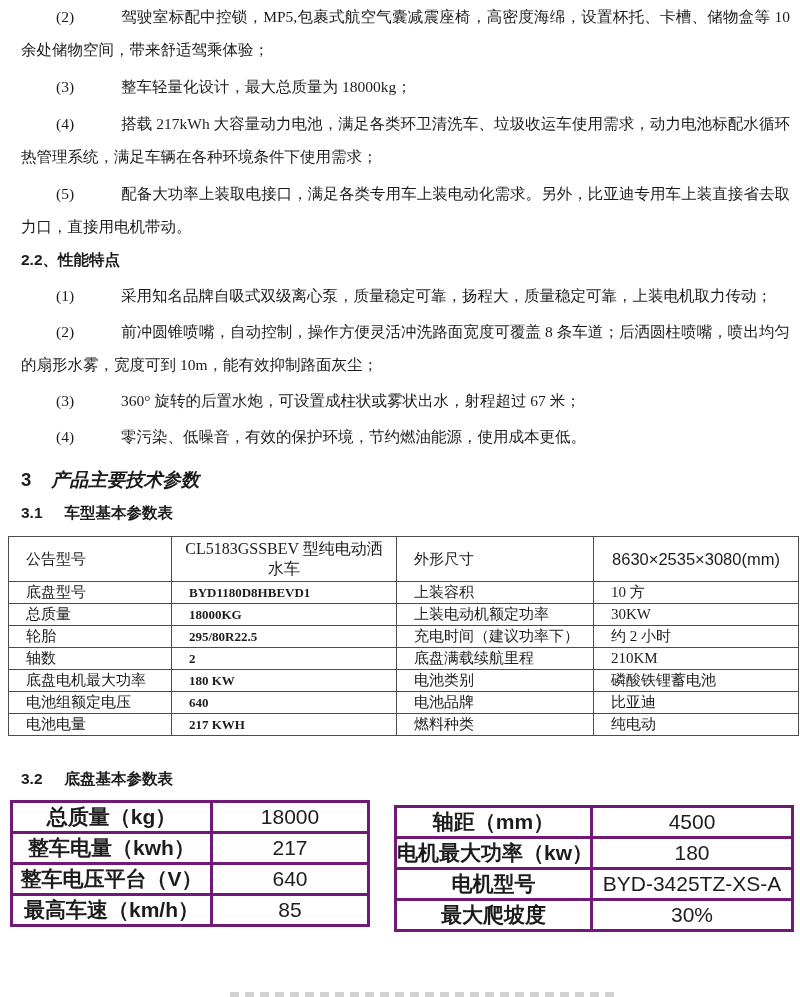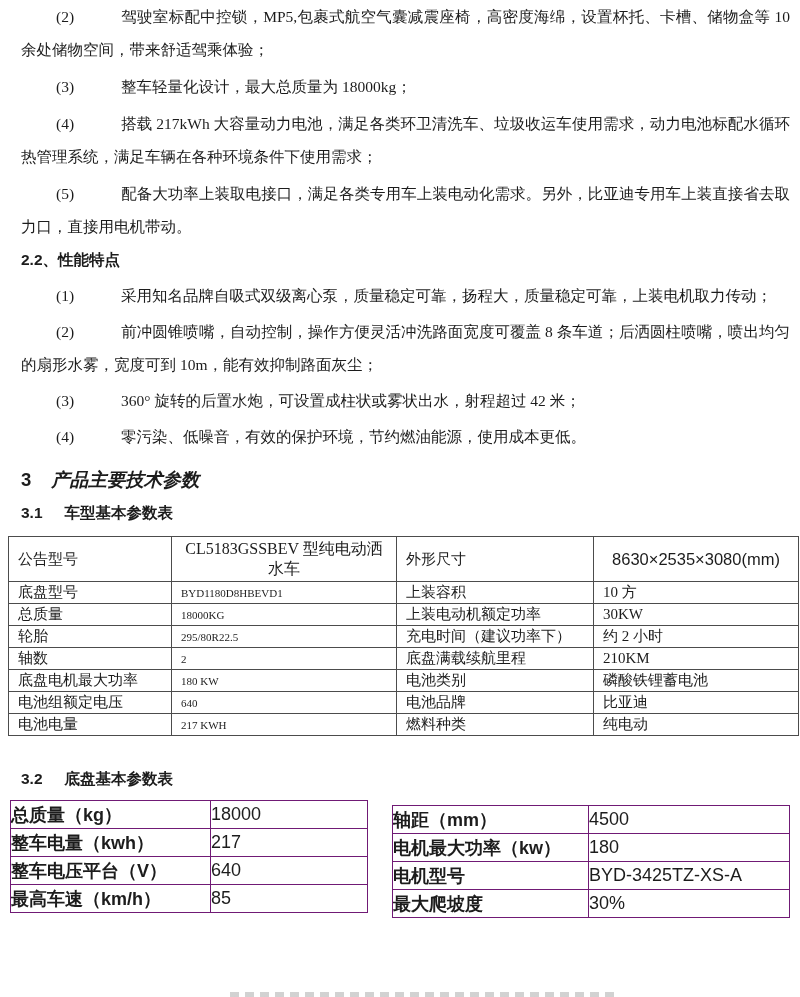--- a/index.html
+++ b/index.html
@@ -51,21 +51,21 @@
   table { border-collapse:collapse; }
   .vt {
     margin:13px 0 0 -13px;
     width:790px;
     table-layout:fixed;
   }
   .vt td {
     border:1px solid #4c4c4c;
     font-size:15px;
     vertical-align:middle;
-    padding:0 4px 0 9px;
+    padding:0 4px 0 17px;
     overflow:hidden;
     white-space:nowrap;
   }
   .vt col.c1 { width:163px; }
   .vt col.c2 { width:225px; }
   .vt col.c3 { width:197px; }
   .vt col.c4 { width:205px; }
   .vt tr { height:22px; }
   .vt tr.r1 { height:45px; }
   .vt tr.r1 td { white-space:normal; }
@@ -74,34 +74,35 @@
     font-size:16px;
     line-height:20px;
     padding:0 10px;
   }
   .vt .dim-cell {
     text-align:center;
     font-family:"Liberation Sans","DejaVu Sans",sans-serif;
     font-size:16.5px;
     padding:8px 2px;
   }
-  .vt td.v2 { font-weight:normal; font-size:11px; }
+  .vt td.v2 { font-weight:bold; font-size:13px; }
   
   .chassis-wrap {
     margin:11px 0 0 -11px;
     display:flex;
     align-items:flex-start;
   }
   .ct {
     table-layout:fixed;
     font-family:"Liberation Sans","DejaVu Sans",sans-serif;
   }
   .ct td {
-    border:1px solid #701a75;
-    font-size:18px;
+    border:3px solid #701a75;
+    font-size:21px;
+    text-align:center;
     vertical-align:middle;
     overflow:hidden;
     white-space:nowrap;
   }
   .ct tr { height:28px; }
   .ct td.clbl { font-weight:bold; }
   .ct-left { width:357px; }
   .ct-left col.k { width:200px; }
   .ct-left col.v { width:157px; }
   .ct-right { width:397px; margin-left:24px; margin-top:5px; }
@@ -126,21 +127,21 @@
     <p class="para"><span class="pnum">(3)</span><span class="ptab"></span><span>整车轻量化设计，最大总质量为 18000kg；</span></p>
     <p class="para"><span class="pnum">(4)</span><span class="ptab"></span><span>搭载 217kWh 大容量动力电池，满足各类环卫清洗车、垃圾收运车使用需求，动力电池标配水循环热管理系统，满足车辆在各种环境条件下使用需求；</span></p>
     <p class="para"><span class="pnum">(5)</span><span class="ptab"></span><span>配备大功率上装取电接口，满足各类专用车上装电动化需求。另外，比亚迪专用车上装直接省去取力口，直接用电机带动。</span></p>
   </div>
 
   <div class="features">
     <div class="h-sub">2.2、性能特点</div>
     <div class="features-list">
       <p class="para"><span class="pnum">(1)</span><span class="ptab"></span><span>采用知名品牌自吸式双级离心泵，质量稳定可靠，扬程大，质量稳定可靠，上装电机取力传动；</span></p>
       <p class="para"><span class="pnum">(2)</span><span class="ptab"></span><span>前冲圆锥喷嘴，自动控制，操作方便灵活冲洗路面宽度可覆盖 8 条车道；后洒圆柱喷嘴，喷出均匀的扇形水雾，宽度可到 10m，能有效抑制路面灰尘；</span></p>
-      <p class="para"><span class="pnum">(3)</span><span class="ptab"></span><span>360° 旋转的后置水炮，可设置成柱状或雾状出水，射程超过 42 米；</span></p>
+      <p class="para"><span class="pnum">(3)</span><span class="ptab"></span><span>360° 旋转的后置水炮，可设置成柱状或雾状出水，射程超过 67 米；</span></p>
       <p class="para"><span class="pnum">(4)</span><span class="ptab"></span><span>零污染、低噪音，有效的保护环境，节约燃油能源，使用成本更低。</span></p>
     </div>
   </div>
 
   <div class="h-main"><span class="hnum">3</span><span class="htitle">产品主要技术参数</span></div>
 
   <div class="h-sub h-31"><span class="hnum">3.1</span><span class="htitle">车型基本参数表</span></div>
 
   <table class="vt">
     <colgroup>

